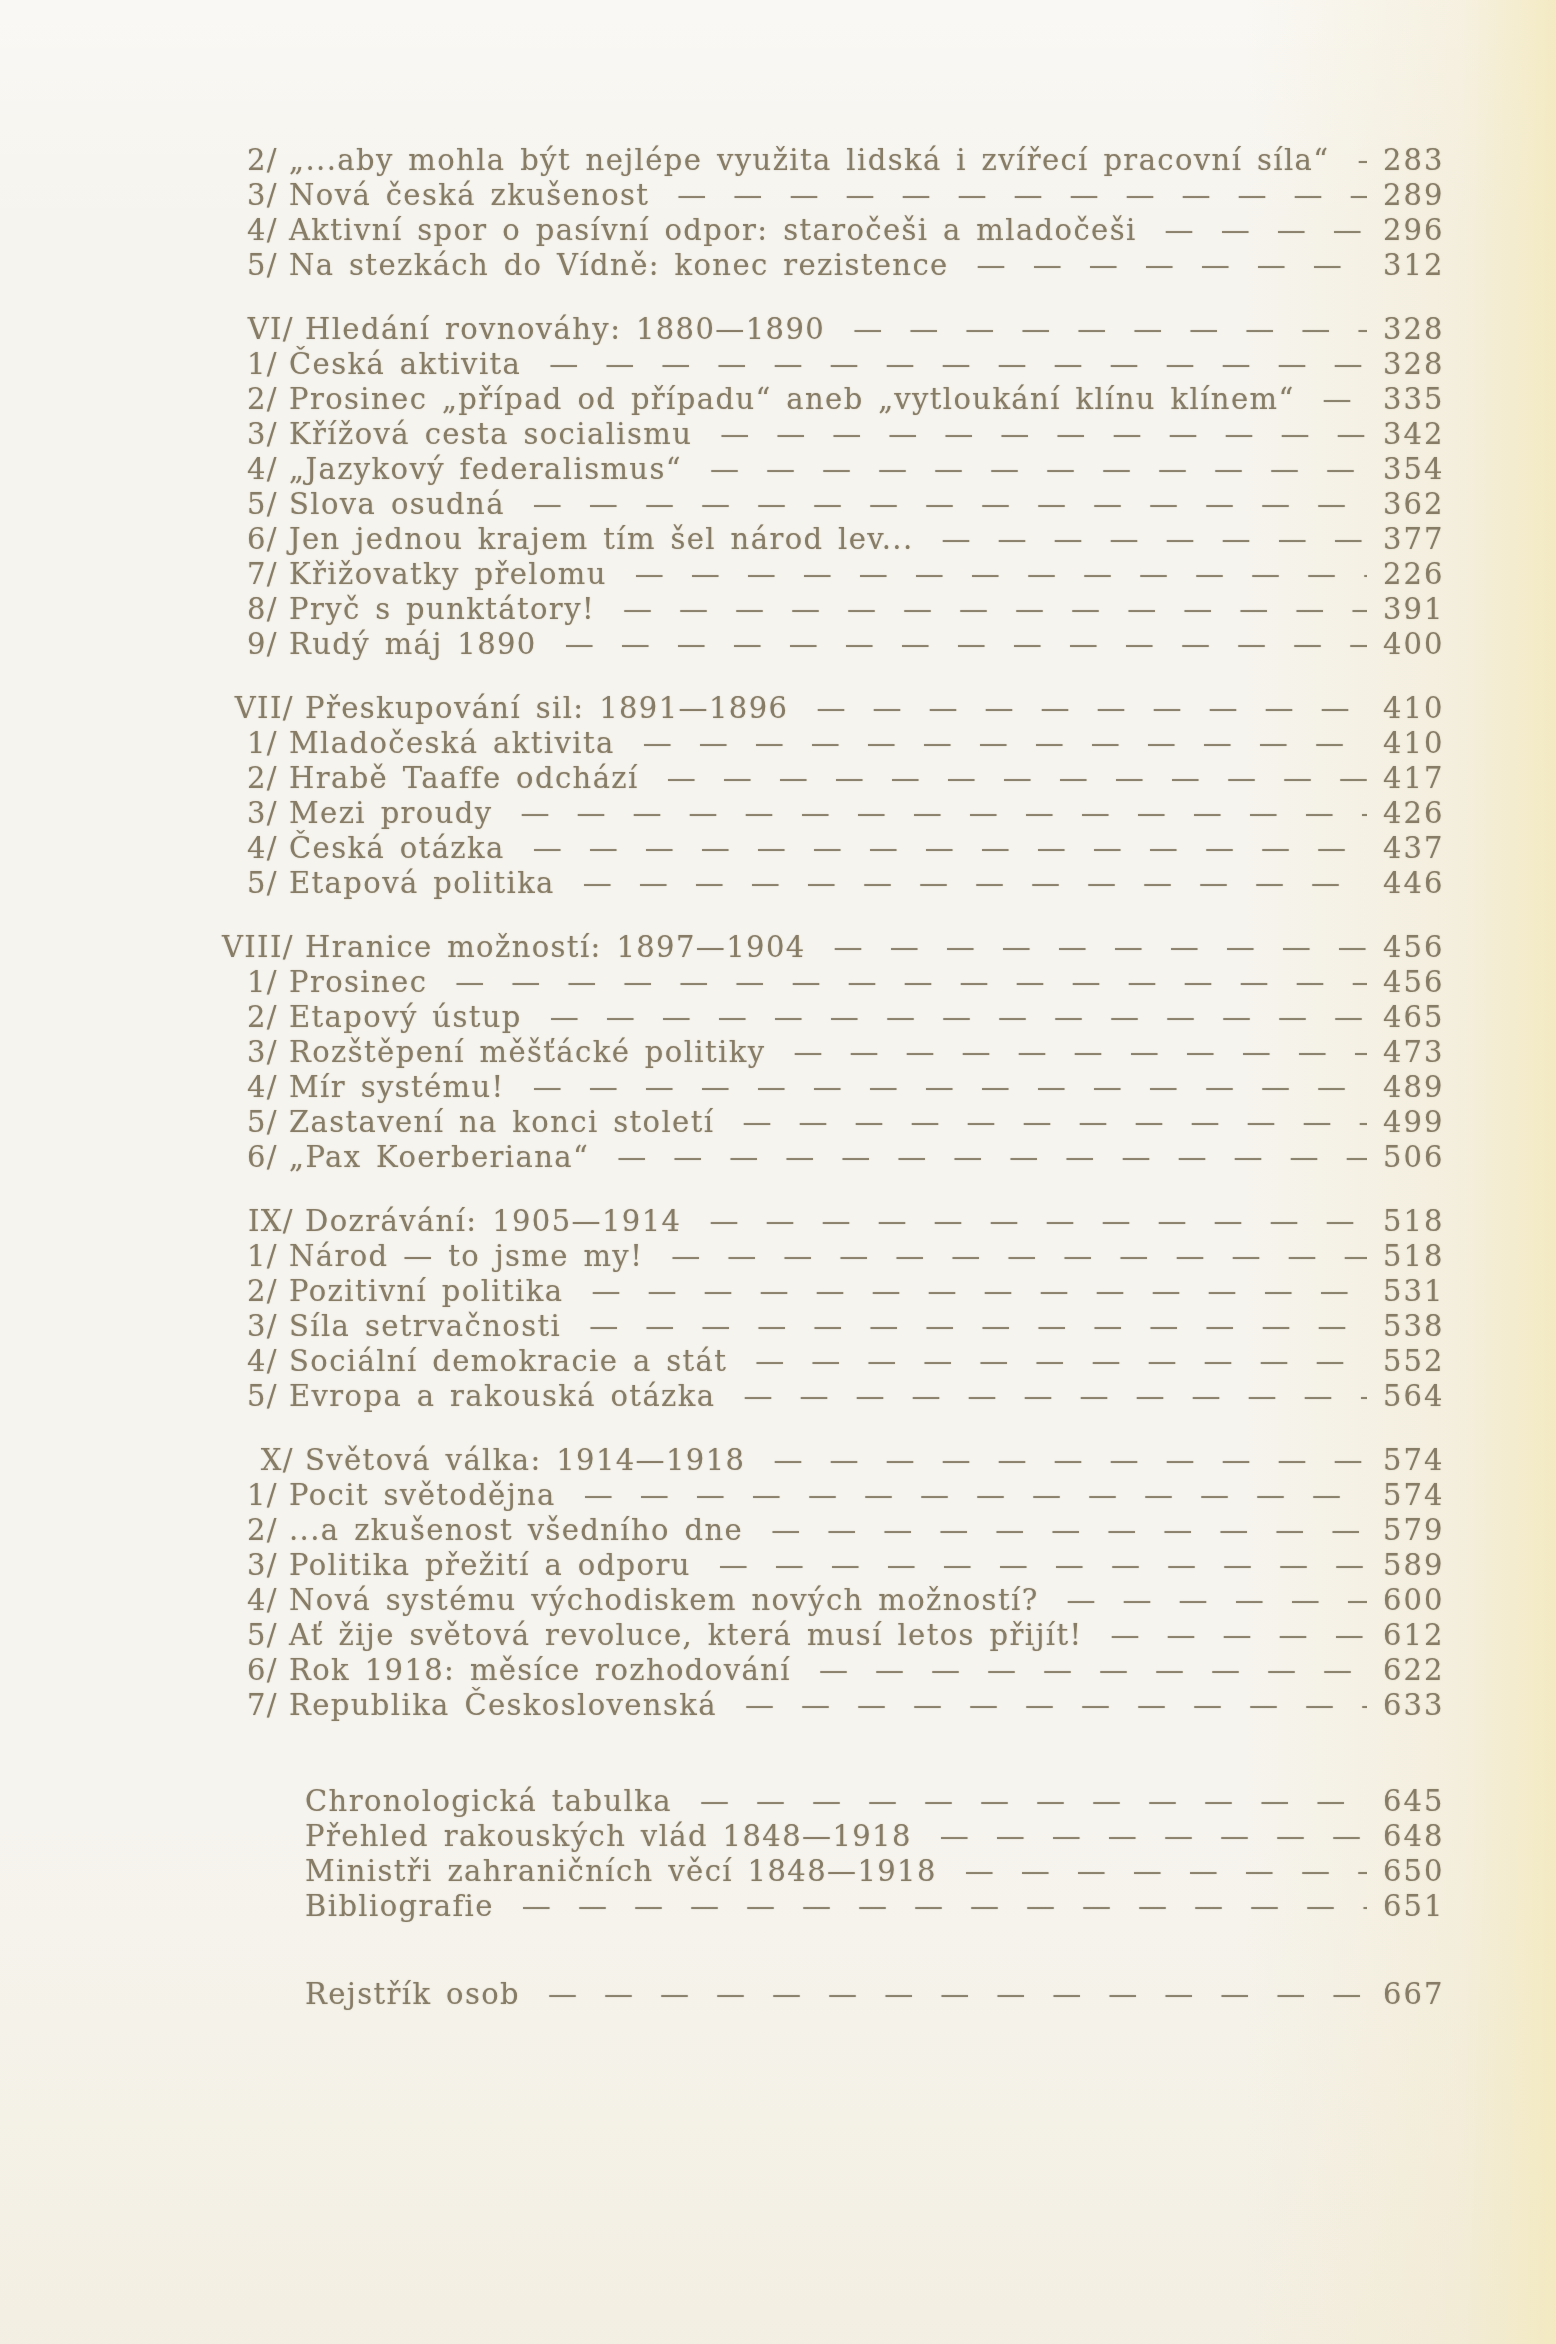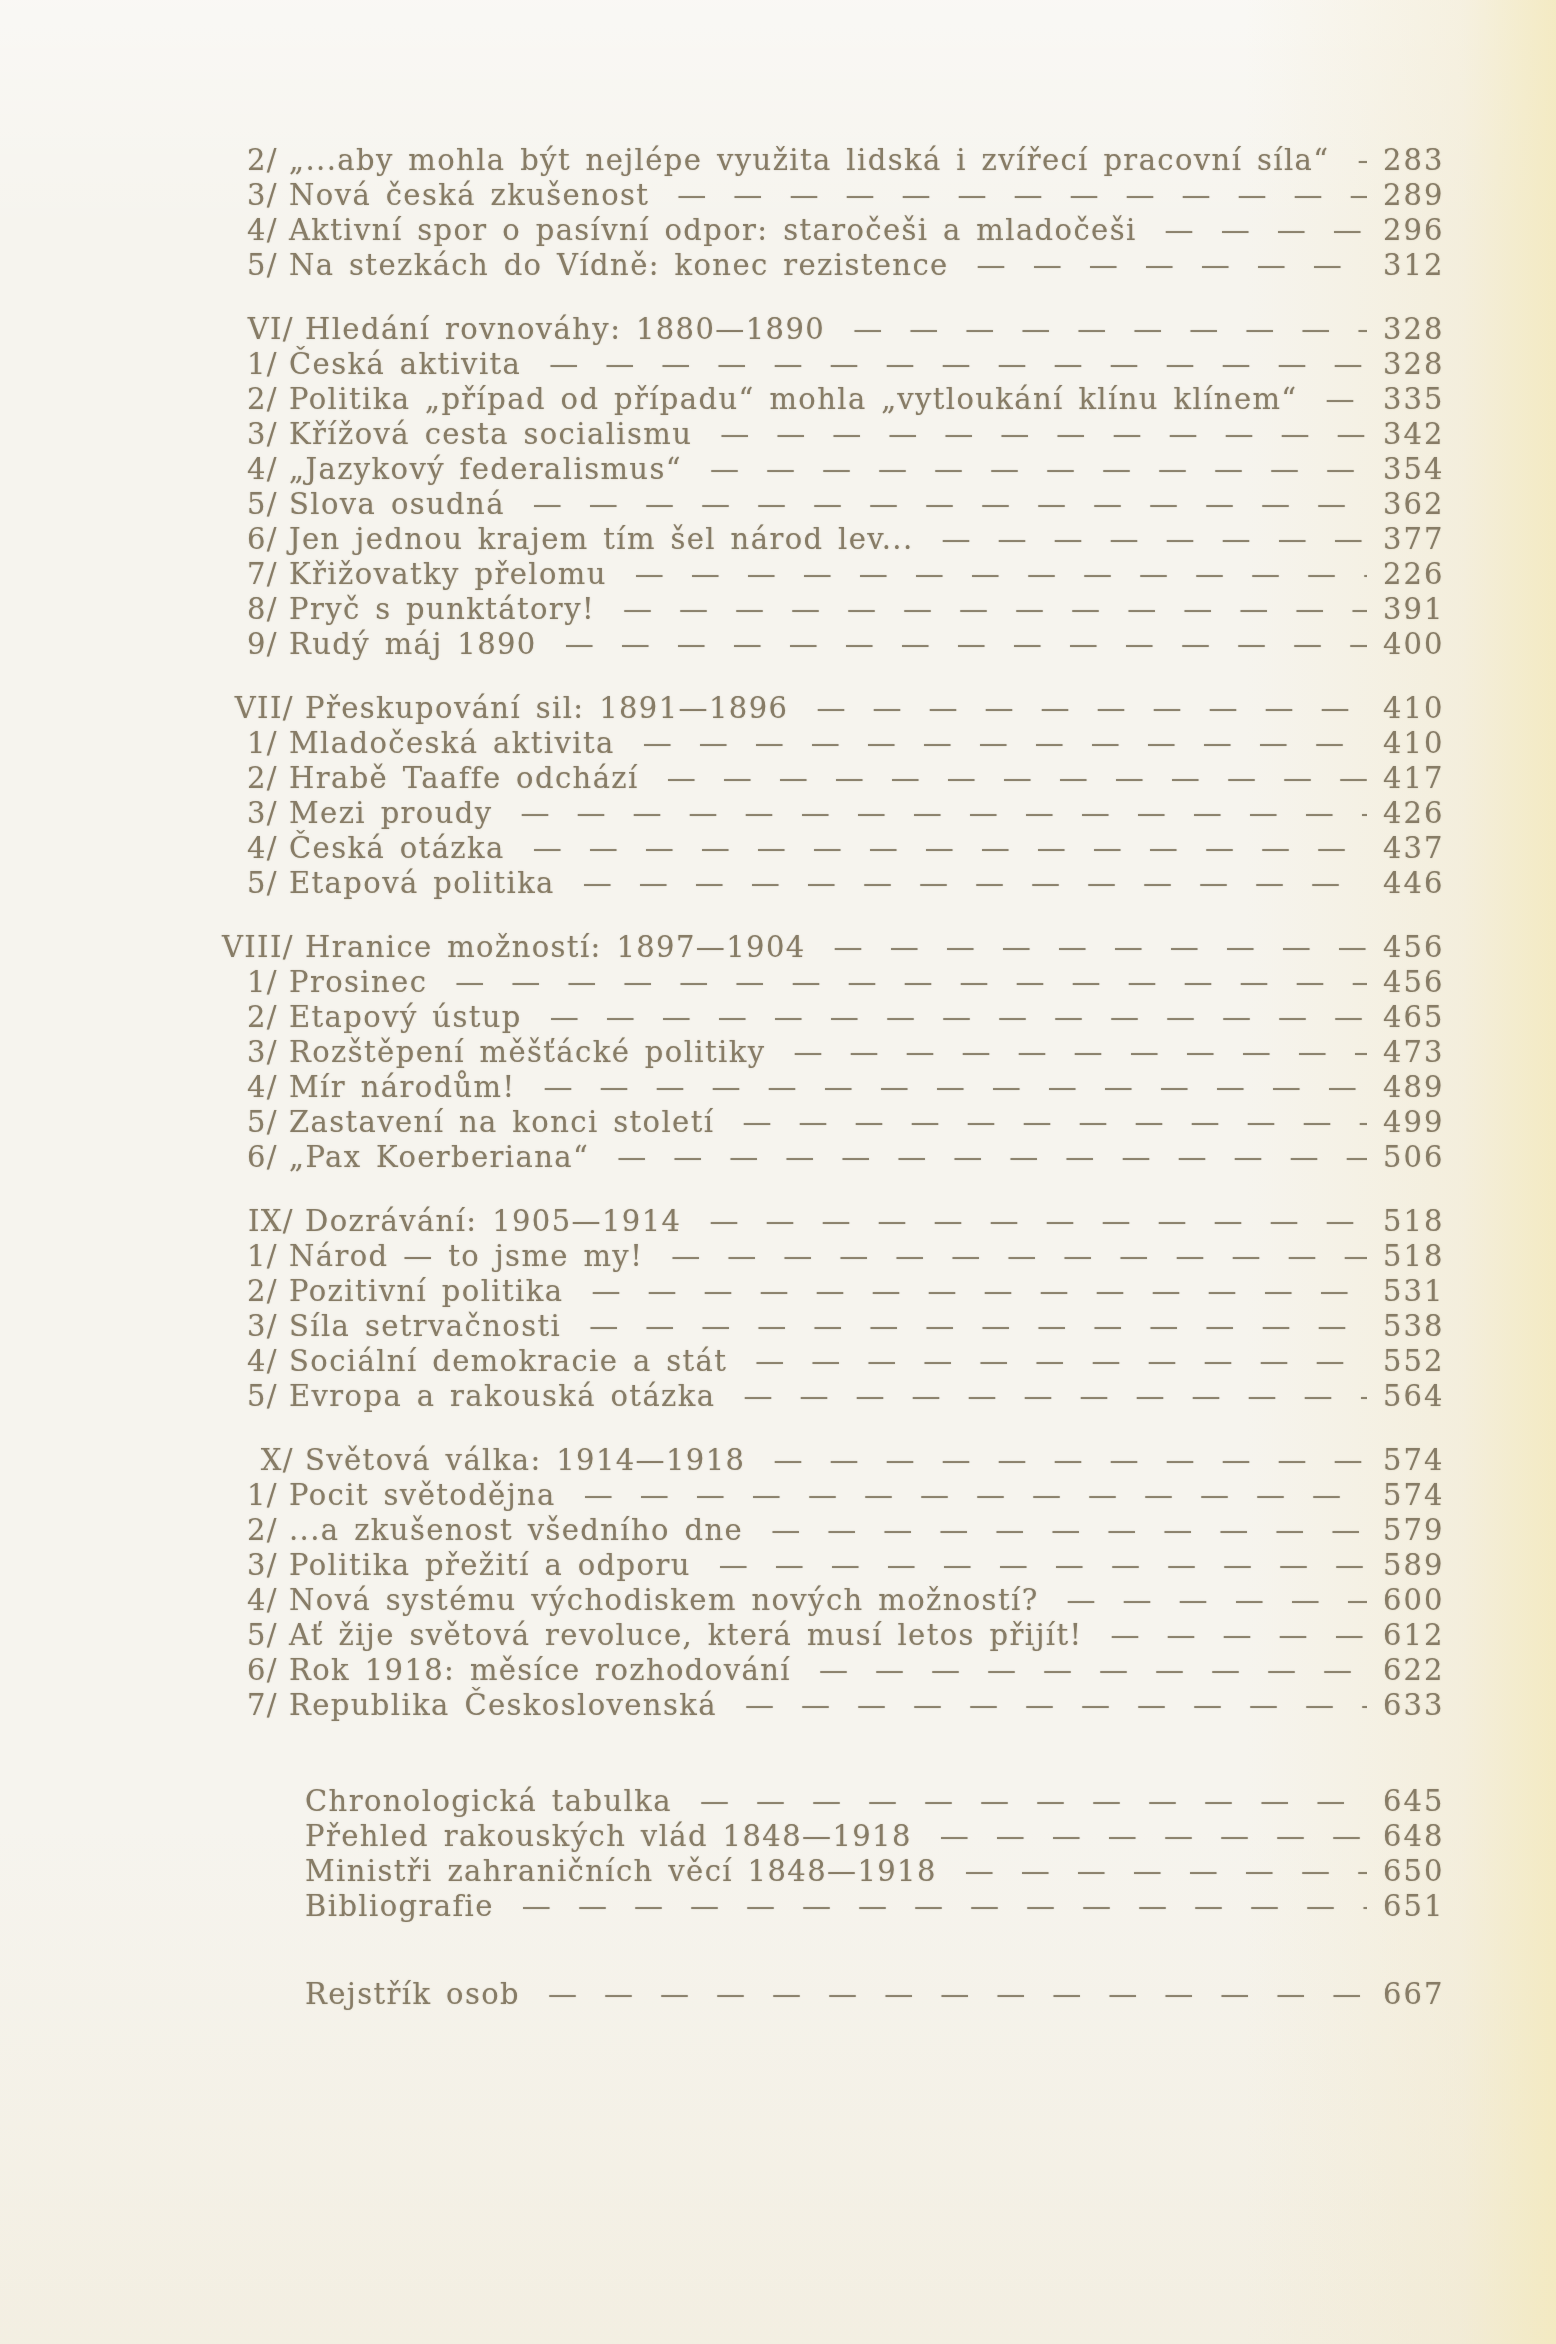--- a/index.html
+++ b/index.html
@@ -105,21 +105,21 @@
     <span class="pg">328</span>
   </div>
       <div class="row item">
     <span class="num">1/</span>
     <span class="label">Česká aktivita</span>
     <span class="leader">— — — — — — — — — — — — — — — — — — — — — — — — — — — — — — — — — — — — — — — — </span>
     <span class="pg">328</span>
   </div>
       <div class="row item">
     <span class="num">2/</span>
-    <span class="label">Politika „případ od případu“ mohla „vytloukání klínu klínem“</span>
+    <span class="label">Prosinec „případ od případu“ aneb „vytloukání klínu klínem“</span>
     <span class="leader">— — — — — — — — — — — — — — — — — — — — — — — — — — — — — — — — — — — — — — — — </span>
     <span class="pg">335</span>
   </div>
       <div class="row item">
     <span class="num">3/</span>
     <span class="label">Křížová cesta socialismu</span>
     <span class="leader">— — — — — — — — — — — — — — — — — — — — — — — — — — — — — — — — — — — — — — — — </span>
     <span class="pg">342</span>
   </div>
       <div class="row item">
@@ -215,21 +215,21 @@
     <span class="pg">465</span>
   </div>
       <div class="row item">
     <span class="num">3/</span>
     <span class="label">Rozštěpení měšťácké politiky</span>
     <span class="leader">— — — — — — — — — — — — — — — — — — — — — — — — — — — — — — — — — — — — — — — — </span>
     <span class="pg">473</span>
   </div>
       <div class="row item">
     <span class="num">4/</span>
-    <span class="label">Mír národům!</span>
+    <span class="label">Mír systému!</span>
     <span class="leader">— — — — — — — — — — — — — — — — — — — — — — — — — — — — — — — — — — — — — — — — </span>
     <span class="pg">489</span>
   </div>
       <div class="row item">
     <span class="num">5/</span>
     <span class="label">Zastavení na konci století</span>
     <span class="leader">— — — — — — — — — — — — — — — — — — — — — — — — — — — — — — — — — — — — — — — — </span>
     <span class="pg">499</span>
   </div>
       <div class="row item">

